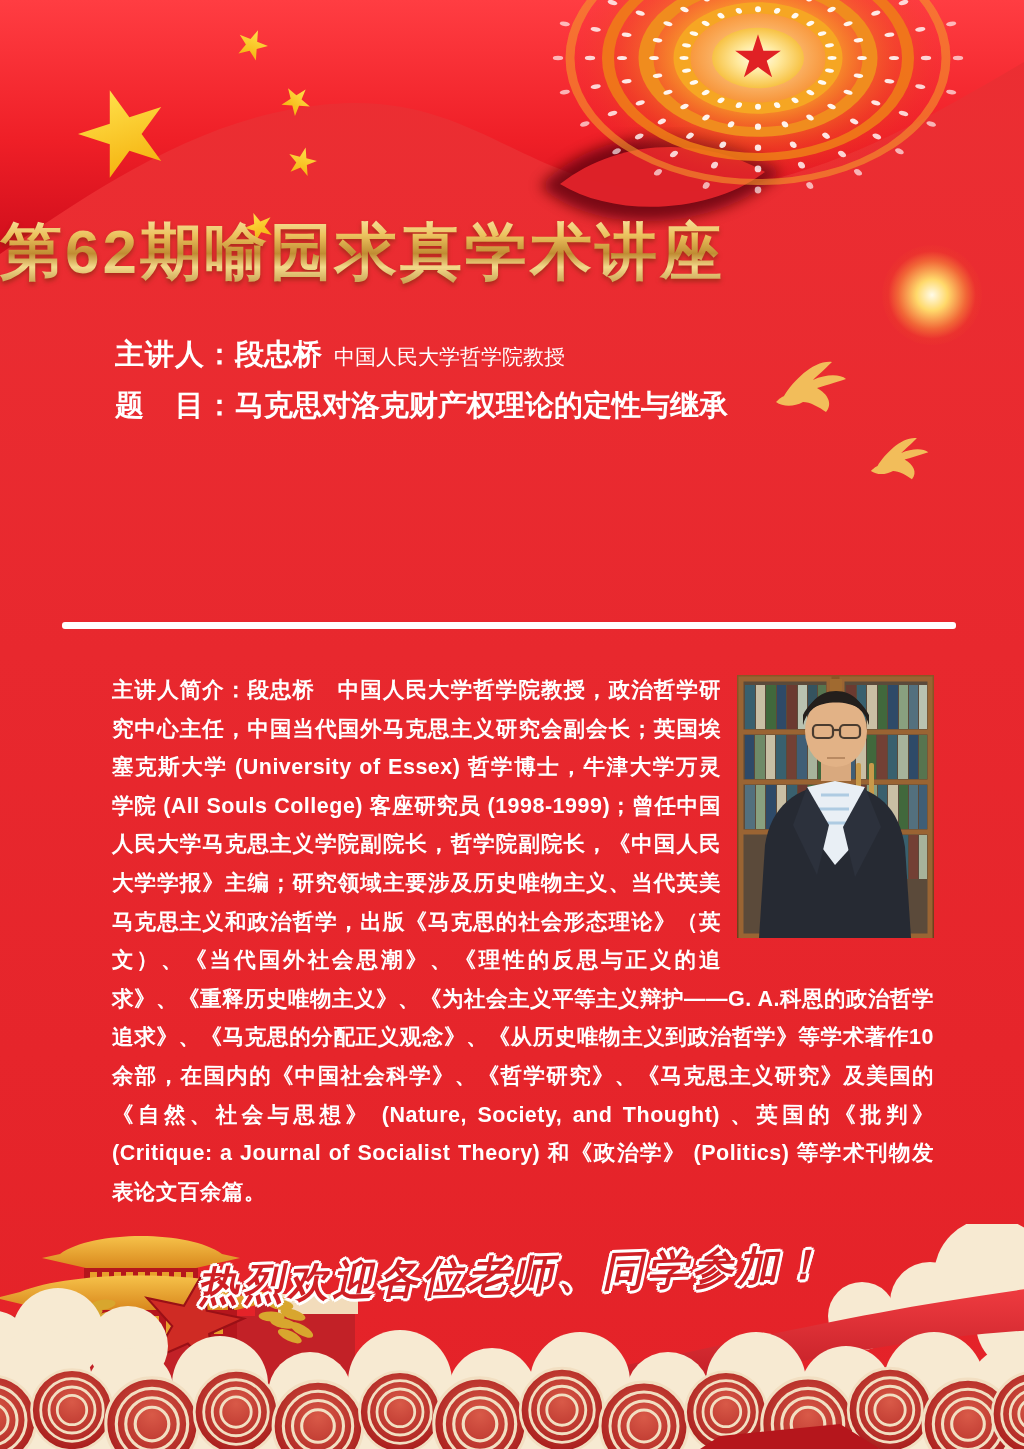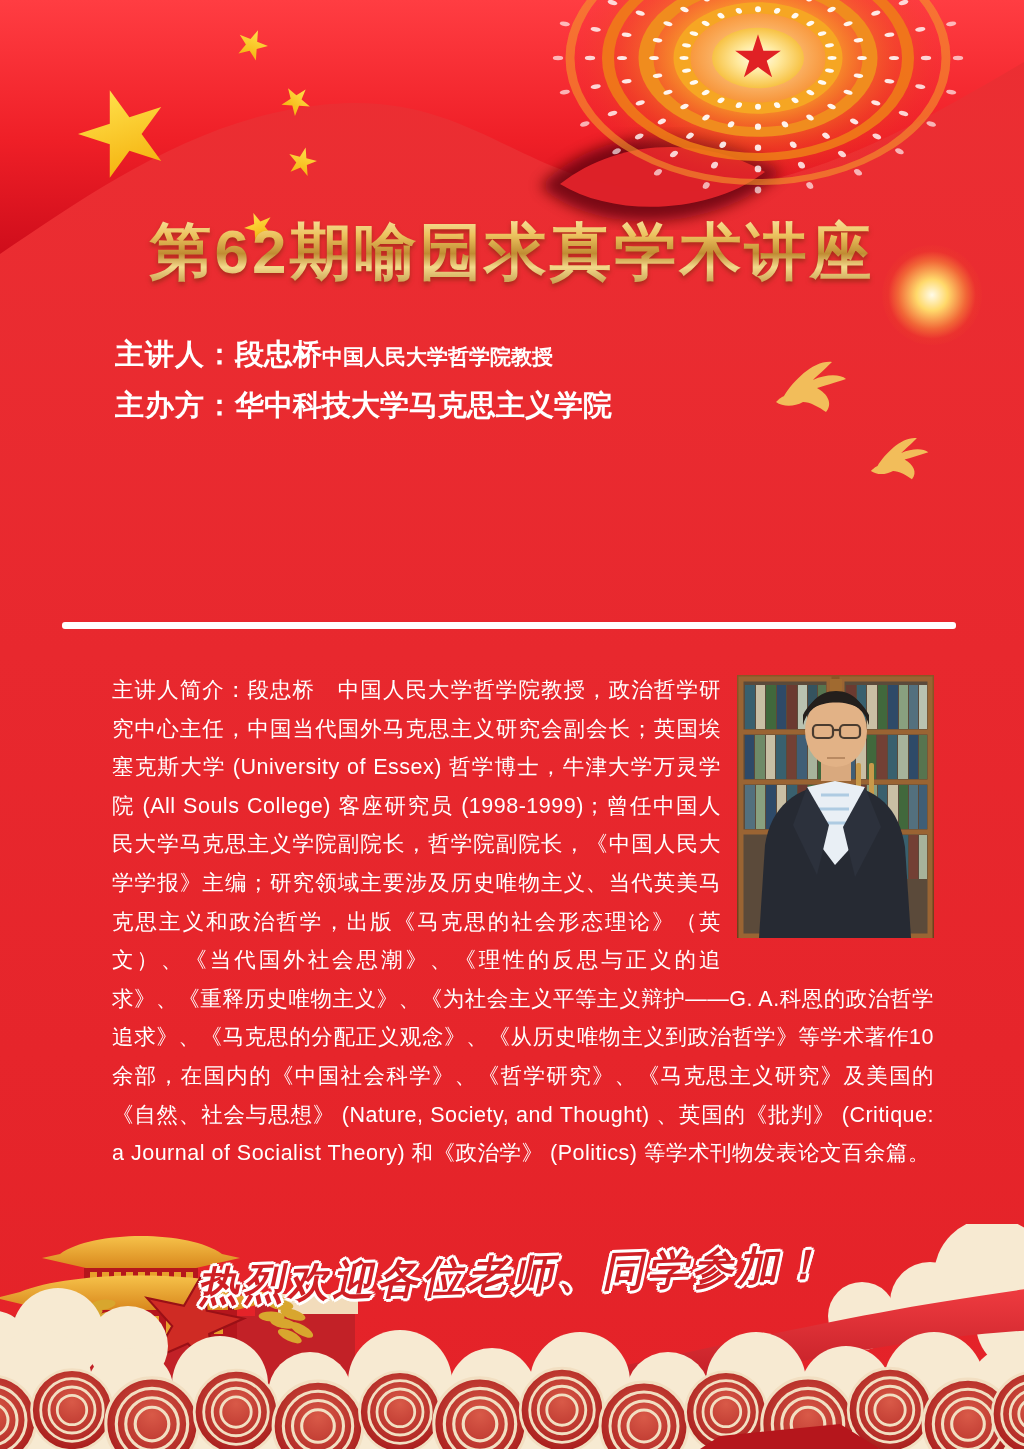--- a/index.html
+++ b/index.html
@@ -12,55 +12,54 @@
     width:1024px;height:1449px;
     margin:0 auto;
     overflow:hidden;
     background:linear-gradient(180deg,#ec2f33 0%,#e8282e 45%,#e42228 100%);
   }
   .layer{position:absolute;left:0;top:0;}
 
   
   .title{
     position:absolute;left:0;top:168px;width:1024px;
-    text-align:center;
     font-size:62px;font-weight:900;letter-spacing:3px;
     background:linear-gradient(180deg,#fdf0bb 0%,#ecc25e 30%,#c08c33 52%,#f3d98b 68%,#ad7b2a 100%);
     -webkit-background-clip:text;background-clip:text;
     color:transparent;
     filter:drop-shadow(0 3px 2px rgba(110,40,5,.5));
     white-space:nowrap;
   }
 
   
   .info{position:absolute;left:115px;top:334px;}
   .info-row{
     color:#fff;font-weight:bold;font-size:29px;
     height:51px;line-height:40px;white-space:nowrap;
   }
   .info-row .lbl{letter-spacing:1px;}
-  .info-row .note{font-size:21px;font-weight:bold;}
+  .info-row .note{font-size:21px;margin-left:12px;font-weight:normal;}
 
   
   .divider{
     position:absolute;left:62px;top:622px;width:894px;height:7px;
     background:#fff;border-radius:3px;
   }
 
   
   .glow-dot{
     position:absolute;left:882px;top:245px;width:100px;height:100px;
     background:radial-gradient(circle,#fffbe8 0%,#ffd96b 22%,rgba(247,150,60,.55) 48%,rgba(238,70,40,.25) 62%,rgba(232,40,46,0) 75%);
     border-radius:50%;
   }
 
   
   .bio{
     position:absolute;left:112px;top:671px;width:822px;
-    color:#fff;font-weight:normal;font-size:21.5px;line-height:38.6px;
+    color:#fff;font-weight:bold;font-size:21.5px;line-height:38.6px;
     text-align:justify;letter-spacing:.5px;
   }
   .photo{
     float:right;width:197px;height:263px;
     margin:4px 0 8px 16px;
     background:#7b4a22;
   }
   .photo svg{display:block;}
 
   
@@ -169,21 +168,21 @@
 
   <div class="glow-dot"></div>
 
   <h1 class="title">第62期喻园求真学术讲座</h1>
 
   <div class="info">
     <div class="info-row">
       <span class="lbl">主讲人：</span><span>段忠桥</span><span class="note">中国人民大学哲学院教授</span>
     </div>
     <div class="info-row">
-      <span class="lbl">主办方：</span><span>华中科技大学马克思主义学院</span>
+      <span class="lbl">题　目：</span><span>马克思对洛克财产权理论的定性与继承</span>
     </div>
   </div>
 
   <svg class="layer" style="left:770px;top:352px;" width="180" height="130" viewBox="0 0 180 130">
     <g fill="#f2bd5a">
       <path d="M14,44 C24,28 44,8 62,10 C54,18 48,23 43,28 C56,22 70,22 76,27
                C64,31 54,34 47,36 C58,42 63,52 56,60 C49,55 40,50 33,50
                C24,55 13,55 6,50 C10,46 12,45 14,44 Z"></path>
       <path transform="translate(96,78) scale(0.82)" d="M14,44 C24,28 44,8 62,10 C54,18 48,23 43,28 C56,22 70,22 76,27
                C64,31 54,34 47,36 C58,42 63,52 56,60 C49,55 40,50 33,50

